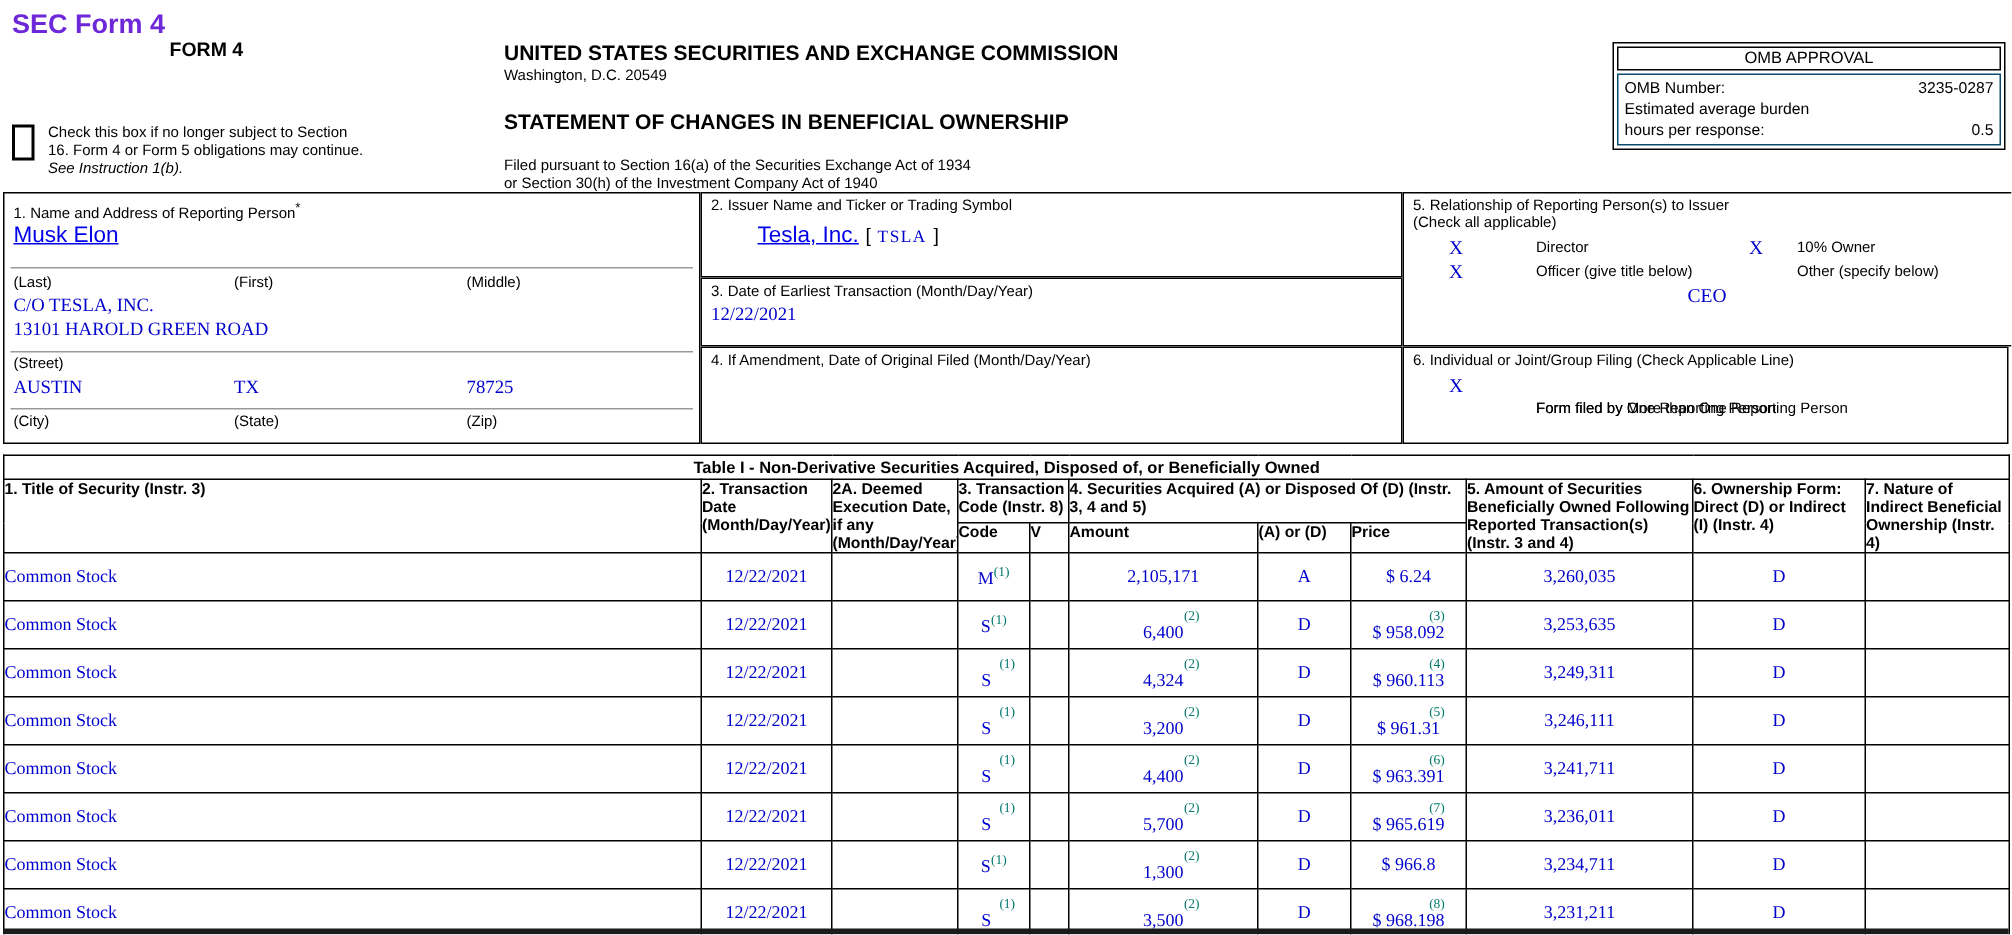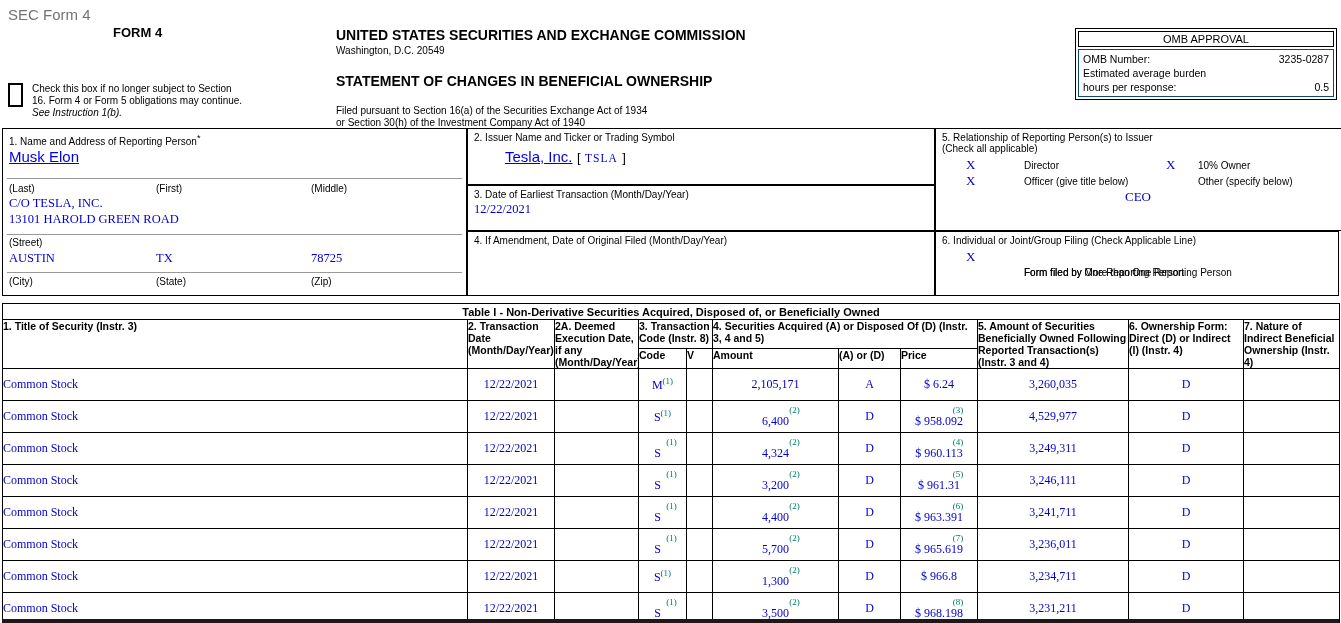--- a/index.html
+++ b/index.html
@@ -6,21 +6,21 @@
   .page{position:relative;width:1341px;height:623px;background:#fff;overflow:hidden;
         font-family:"Liberation Sans",sans-serif;color:#000;}
   .abs{position:absolute;}
   .serif{font-family:"Liberation Serif","DejaVu Serif",serif;color:#0000cc;}
   .lnk{color:#0000e8;text-decoration:underline;cursor:pointer;}
   sup.fn{color:#00796b;font-size:9px;font-family:"Liberation Serif","DejaVu Serif",serif;line-height:9px;}
   .sup-in{vertical-align:super;}
   .ast{font-size:9px;vertical-align:super;}
 
   
-  .sec-form-4{left:8px;top:6px;font-size:15px;color:#737373;}
+  .sec-form-4{left:8px;top:6px;font-size:18px;color:#6d28d9;font-weight:bold;}
   .form4{left:113px;top:25px;font-size:13px;font-weight:bold;}
   .center-block{left:336px;top:27px;width:670px;text-align:left;}
   .c-title{font-size:14px;font-weight:bold;}
   .c-sub{font-size:10px;margin-top:2px;}
   .c-stmt{font-size:14px;font-weight:bold;margin-top:17px;}
   .c-pursuant{font-size:10px;margin-top:16px;line-height:12px;}
   .chk-wrap{left:8px;top:83px;width:240px;display:flex;gap:9px;}
   .chk-box{width:11px;height:20px;border:2px solid #000;flex:0 0 auto;}
   .chk-text{font-size:10px;line-height:12px;}
   .it{font-style:italic;}
@@ -214,21 +214,21 @@
       <td class="td-c"></td>
       <td class="td-c"><span class="stk stk-num">
               <sup class="fn">(2)</sup>
               <span class="serif sv">6,400</span>
             </span></td>
       <td class="td-c"><span class="serif">D</span></td>
       <td class="td-c"><span class="stk stk-num">
               <sup class="fn">(3)</sup>
               <span class="serif sv">$ 958.092</span>
             </span></td>
-      <td class="td-c"><span class="serif">4,529,977</span></td>
+      <td class="td-c"><span class="serif">3,253,635</span></td>
       <td class="td-c"><span class="serif">D</span></td>
       <td class="td-c"></td>
     </tr>
 
     <tr class="data">
       <td class="td-l"><span class="serif">Common Stock</span></td>
       <td class="td-c"><span class="serif">12/22/2021</span></td>
       <td class="td-c"></td>
       <td class="td-c"><span class="stk stk-code">
               <sup class="fn">(1)</sup>

